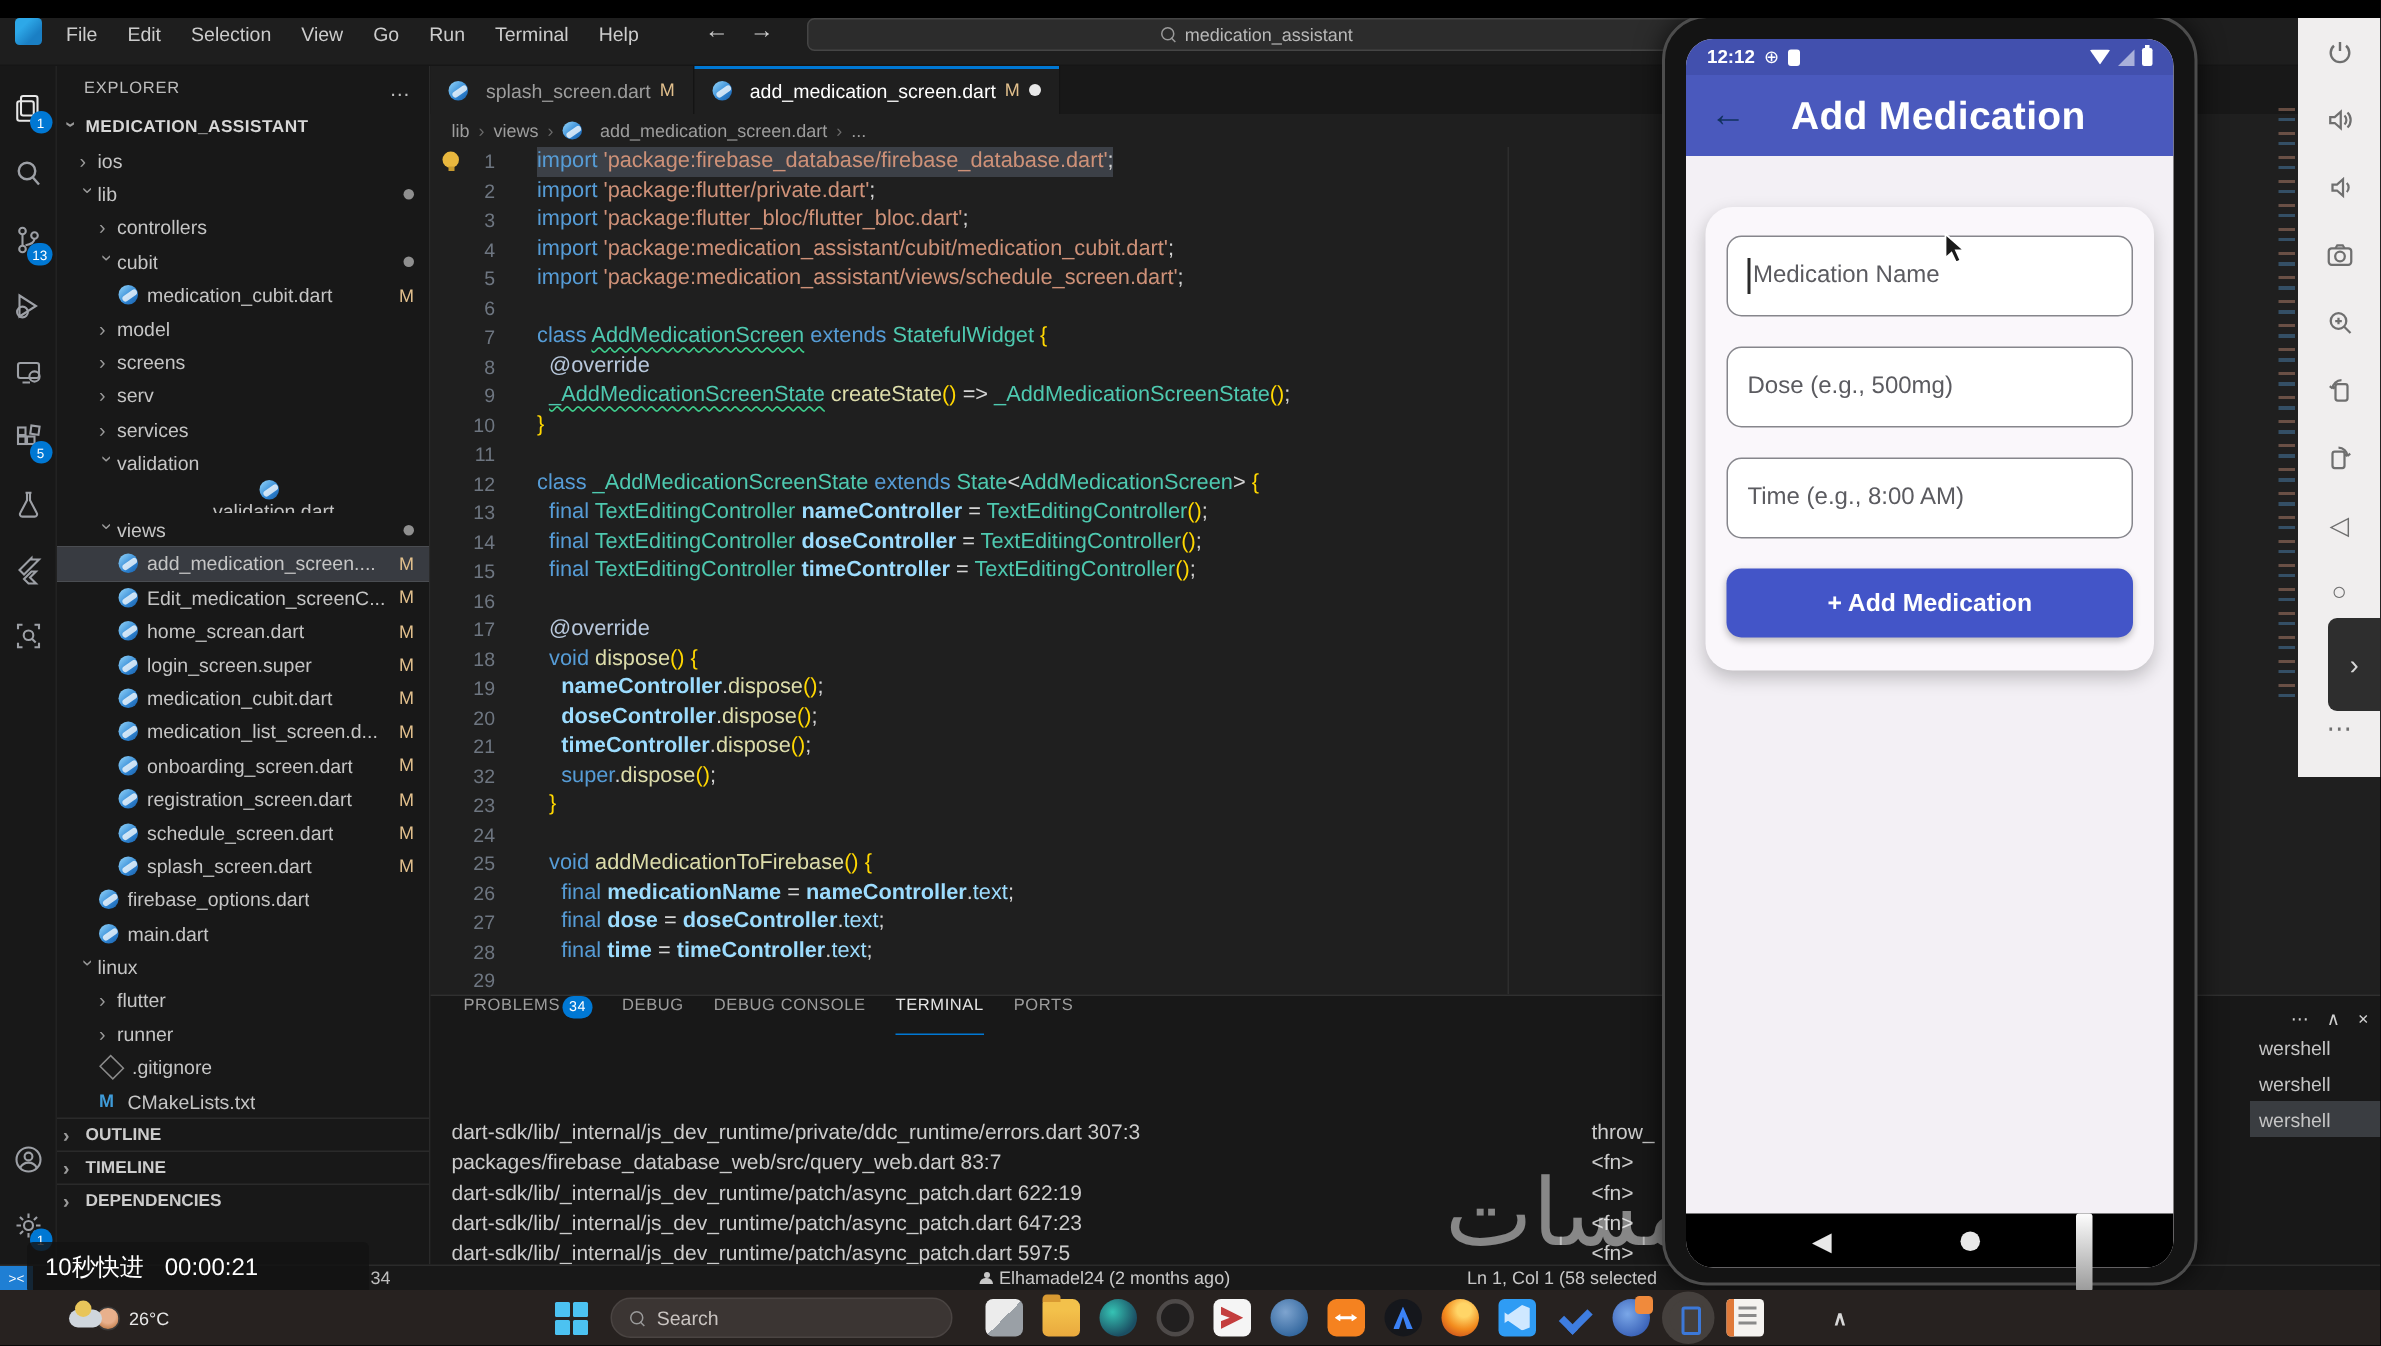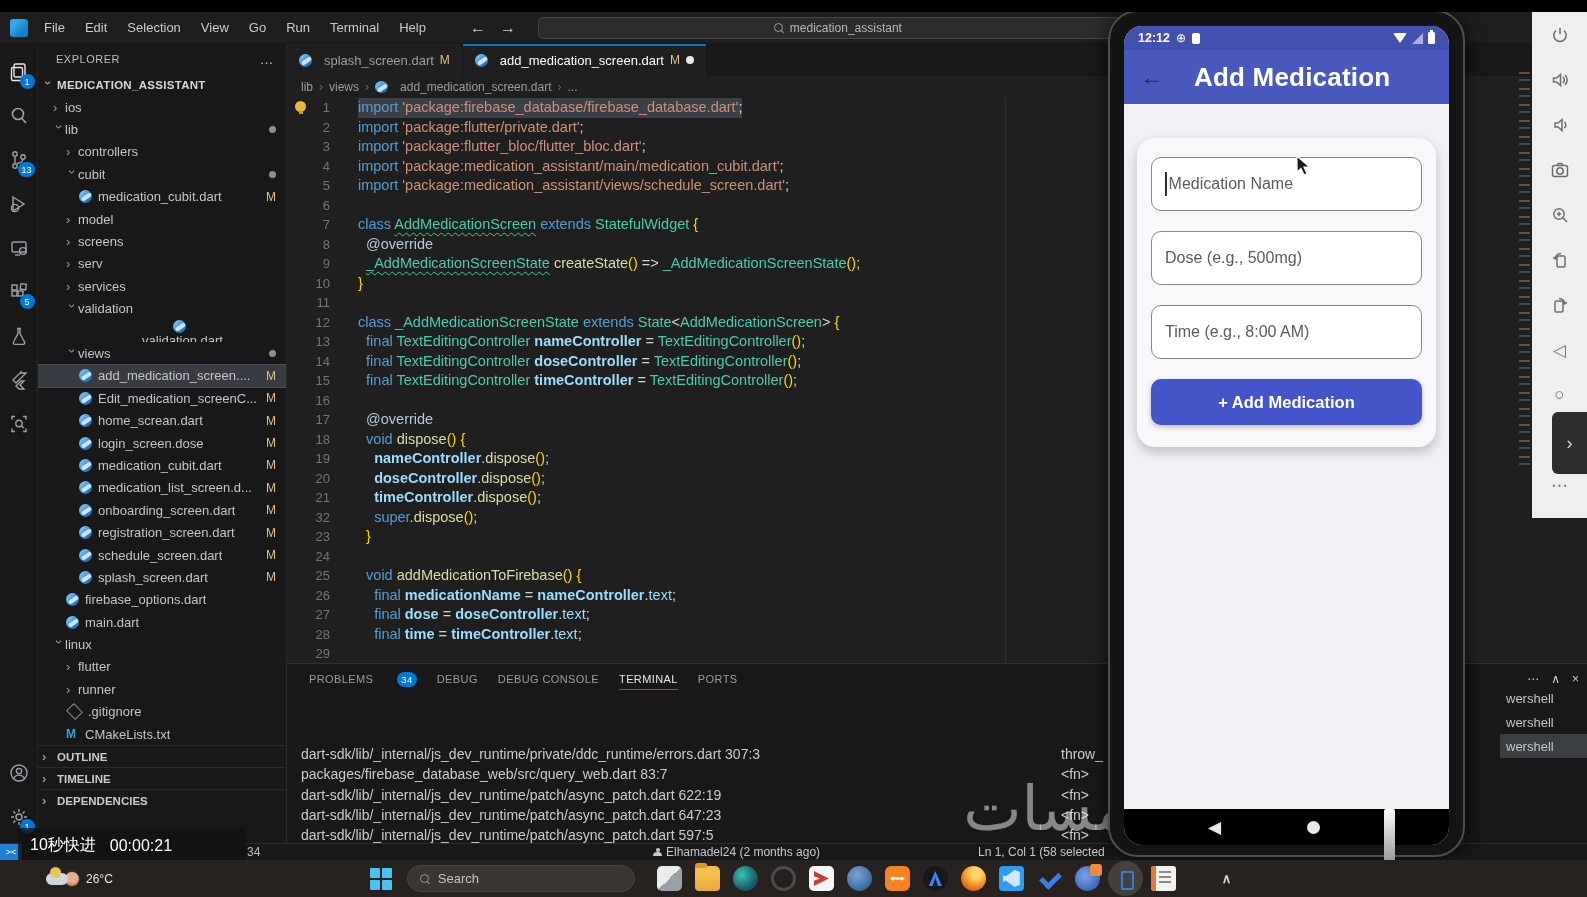--- a/index.html
+++ b/index.html
@@ -1,21 +1,21 @@
 <!DOCTYPE html>
 <html><head>
 <meta charset="utf-8">
 <style>
   html,body{margin:0;padding:0;background:#000;}
   *{box-sizing:border-box;font-family:"Liberation Sans",sans-serif;}
   #screen{position:relative;width:1587px;height:897px;background:#000;overflow:hidden;}
 
   
   .vsc{position:absolute;left:0;top:12px;width:1587px;height:848px;background:#1f1f1f;}
-  .titlebar{position:absolute;left:0;top:0;width:100%;height:32px;background:#1e1e1e;display:flex;align-items:center;border-bottom:1px solid #161616;}
+  .titlebar{position:absolute;left:0;top:0;width:100%;height:32px;background:#1e1e1e;display:flex;align-items:flex-start;border-bottom:1px solid #161616;}
   .vsc-logo{width:18px;height:18px;margin:0 8px 0 10px;border-radius:3px;background:linear-gradient(135deg,#2da8e8 30%,#1a7fc4 70%);clip-path:polygon(70% 0,100% 15%,100% 85%,70% 100%,15% 62%,0 72%,0 28%,15 38%);}
   .menus{display:flex;gap:4px;}
   .menu-item{color:#cccccc;font-size:13px;padding:3px 8px;border-radius:4px;cursor:default;}
   .nav-arrows{display:flex;gap:14px;margin-left:36px;color:#cfcfcf;font-size:16px;}
   .nav-arrows span{cursor:default;}
   .tb-search{margin-left:22px;width:600px;height:22px;background:#2c2c2c;border:1px solid #454545;border-radius:5px;color:#b8b8b8;font-size:12px;display:flex;align-items:center;justify-content:center;gap:6px;}
   .mag{display:inline-block;width:10px;height:10px;position:relative;}
   .mag::before{content:"";position:absolute;width:7px;height:7px;border:1.4px solid #9a9a9a;border-radius:50%;left:0;top:0;}
   .mag::after{content:"";position:absolute;width:4px;height:1.4px;background:#9a9a9a;transform:rotate(45deg);left:6px;top:8px;}
 
@@ -73,21 +73,21 @@
   .tok.fn{color:#dcdcaa;}
   .tok.prop{color:#9cdcfe;}
   .tok.br{color:#ffd700;}
   .tok.ann{color:#b8c8dc;}
   .tok.pln{color:#d4d4d4;}
   .tok.wavy{text-decoration:underline wavy #3ecf8e 1px;text-underline-offset:3px;}
 
   
   .panel{position:absolute;left:0;right:0;bottom:0;height:180px;background:#181818;border-top:1px solid #303030;}
   .panel-tabs{height:30px;display:flex;align-items:center;gap:4px;padding-left:14px;}
-  .ptab{display:flex;align-items:center;gap:24px;color:#9d9d9d;font-size:11px;letter-spacing:.4px;padding:0 8px;height:100%;position:relative;}
+  .ptab{display:flex;align-items:flex-start;gap:2px;color:#9d9d9d;font-size:11px;letter-spacing:.4px;padding:0 8px;height:100%;position:relative;}
   .ptab.active{color:#e7e7e7;}
   .ptab.active::after{content:"";position:absolute;left:8px;right:8px;bottom:4px;height:1.5px;background:#0078d4;}
   .pbadge{min-width:17px;height:15px;border-radius:8px;background:#0078d4;color:#fff;font-size:9.5px;display:flex;align-items:center;justify-content:center;padding:0 4px;}
   .term{padding:50px 0 0 14px;font-family:"DejaVu Sans Mono",monospace;font-size:14px;color:#cccccc;}
   .t-row{display:flex;height:20.3px;line-height:20.3px;white-space:pre;}
   .t-main{flex:0 0 760px;}
   
   .statusbar{position:absolute;left:0;right:0;bottom:0;height:17px;background:#181818;border-top:1px solid #2b2b2b;display:flex;align-items:center;font-size:12px;color:#c8c8c8;}
   .remote-ind{width:22px;height:17px;background:#1f7fd4;color:#fff;font-size:9px;display:flex;align-items:center;justify-content:center;}
   .sb-item{display:flex;align-items:center;gap:4px;}
@@ -366,21 +366,21 @@
             <span class="tree-label">Edit_medication_screenC...</span>
             <span class="badge-m">M</span>
           </div>
           <div class="tree-row" style="padding-left: 41px;">
             <span class="dart-ico"></span>
             <span class="tree-label">home_screan.dart</span>
             <span class="badge-m">M</span>
           </div>
           <div class="tree-row" style="padding-left: 41px;">
             <span class="dart-ico"></span>
-            <span class="tree-label">login_screen.dose</span>
+            <span class="tree-label">login_screen.super</span>
             <span class="badge-m">M</span>
           </div>
           <div class="tree-row" style="padding-left: 41px;">
             <span class="dart-ico"></span>
             <span class="tree-label">medication_cubit.dart</span>
             <span class="badge-m">M</span>
           </div>
           <div class="tree-row" style="padding-left: 41px;">
             <span class="dart-ico"></span>
             <span class="tree-label">medication_list_screen.d...</span>
@@ -474,21 +474,21 @@
           <span class="dart-ico" style="width: 12px; height: 12px;"></span>
           <span>add_medication_screen.dart</span>
           <span class="sep">›</span>
           <span>...</span>
         </div>
       <div class="code" id="code">
         <div class="ruler"></div>
       <div class="code-line"><span class="gutter"><span class="bulb"></span><span class="num">1</span></span><span class="ltext selected"><span class="tok kw">import</span><span class="tok pln"> </span><span class="tok str">'package:firebase_database/firebase_database.dart'</span><span class="tok pln">;</span></span></div>
           <div class="code-line"><span class="gutter"><span class="num">2</span></span><span class="ltext"><span class="tok kw">import</span><span class="tok pln"> </span><span class="tok str">'package:flutter/private.dart'</span><span class="tok pln">;</span></span></div>
           <div class="code-line"><span class="gutter"><span class="num">3</span></span><span class="ltext"><span class="tok kw">import</span><span class="tok pln"> </span><span class="tok str">'package:flutter_bloc/flutter_bloc.dart'</span><span class="tok pln">;</span></span></div>
-          <div class="code-line"><span class="gutter"><span class="num">4</span></span><span class="ltext"><span class="tok kw">import</span><span class="tok pln"> </span><span class="tok str">'package:medication_assistant/main/medication_cubit.dart'</span><span class="tok pln">;</span></span></div>
+          <div class="code-line"><span class="gutter"><span class="num">4</span></span><span class="ltext"><span class="tok kw">import</span><span class="tok pln"> </span><span class="tok str">'package:medication_assistant/cubit/medication_cubit.dart'</span><span class="tok pln">;</span></span></div>
           <div class="code-line"><span class="gutter"><span class="num">5</span></span><span class="ltext"><span class="tok kw">import</span><span class="tok pln"> </span><span class="tok str">'package:medication_assistant/views/schedule_screen.dart'</span><span class="tok pln">;</span></span></div>
           <div class="code-line"><span class="gutter"><span class="num">6</span></span><span class="ltext"></span></div>
           <div class="code-line"><span class="gutter"><span class="num">7</span></span><span class="ltext"><span class="tok kw">class</span><span class="tok pln"> </span><span class="tok type wavy">AddMedicationScreen</span><span class="tok pln"> </span><span class="tok kw">extends</span><span class="tok pln"> </span><span class="tok type">StatefulWidget</span><span class="tok pln"> </span><span class="tok br">{</span></span></div>
           <div class="code-line"><span class="gutter"><span class="num">8</span></span><span class="ltext"><span class="tok pln">  </span><span class="tok ann">@override</span></span></div>
           <div class="code-line"><span class="gutter"><span class="num">9</span></span><span class="ltext"><span class="tok pln">  </span><span class="tok type wavy">_AddMedicationScreenState</span><span class="tok pln"> </span><span class="tok fn">createState</span><span class="tok br">()</span><span class="tok pln"> =&gt; </span><span class="tok type">_AddMedicationScreenState</span><span class="tok br">()</span><span class="tok pln">;</span></span></div>
           <div class="code-line"><span class="gutter"><span class="num">10</span></span><span class="ltext"><span class="tok br">}</span></span></div>
           <div class="code-line"><span class="gutter"><span class="num">11</span></span><span class="ltext"></span></div>
           <div class="code-line"><span class="gutter"><span class="num">12</span></span><span class="ltext"><span class="tok kw">class</span><span class="tok pln"> </span><span class="tok type">_AddMedicationScreenState</span><span class="tok pln"> </span><span class="tok kw">extends</span><span class="tok pln"> </span><span class="tok type">State</span><span class="tok pln">&lt;</span><span class="tok type">AddMedicationScreen</span><span class="tok pln">&gt;</span><span class="tok pln"> </span><span class="tok br">{</span></span></div>
           <div class="code-line"><span class="gutter"><span class="num">13</span></span><span class="ltext"><span class="tok pln">  </span><span class="tok kw">final</span><span class="tok pln"> </span><span class="tok type">TextEditingController</span><span class="tok pln"> </span><span class="tok var">nameController</span><span class="tok pln"> = </span><span class="tok type">TextEditingController</span><span class="tok br">()</span><span class="tok pln">;</span></span></div>
           <div class="code-line"><span class="gutter"><span class="num">14</span></span><span class="ltext"><span class="tok pln">  </span><span class="tok kw">final</span><span class="tok pln"> </span><span class="tok type">TextEditingController</span><span class="tok pln"> </span><span class="tok var">doseController</span><span class="tok pln"> = </span><span class="tok type">TextEditingController</span><span class="tok br">()</span><span class="tok pln">;</span></span></div>

